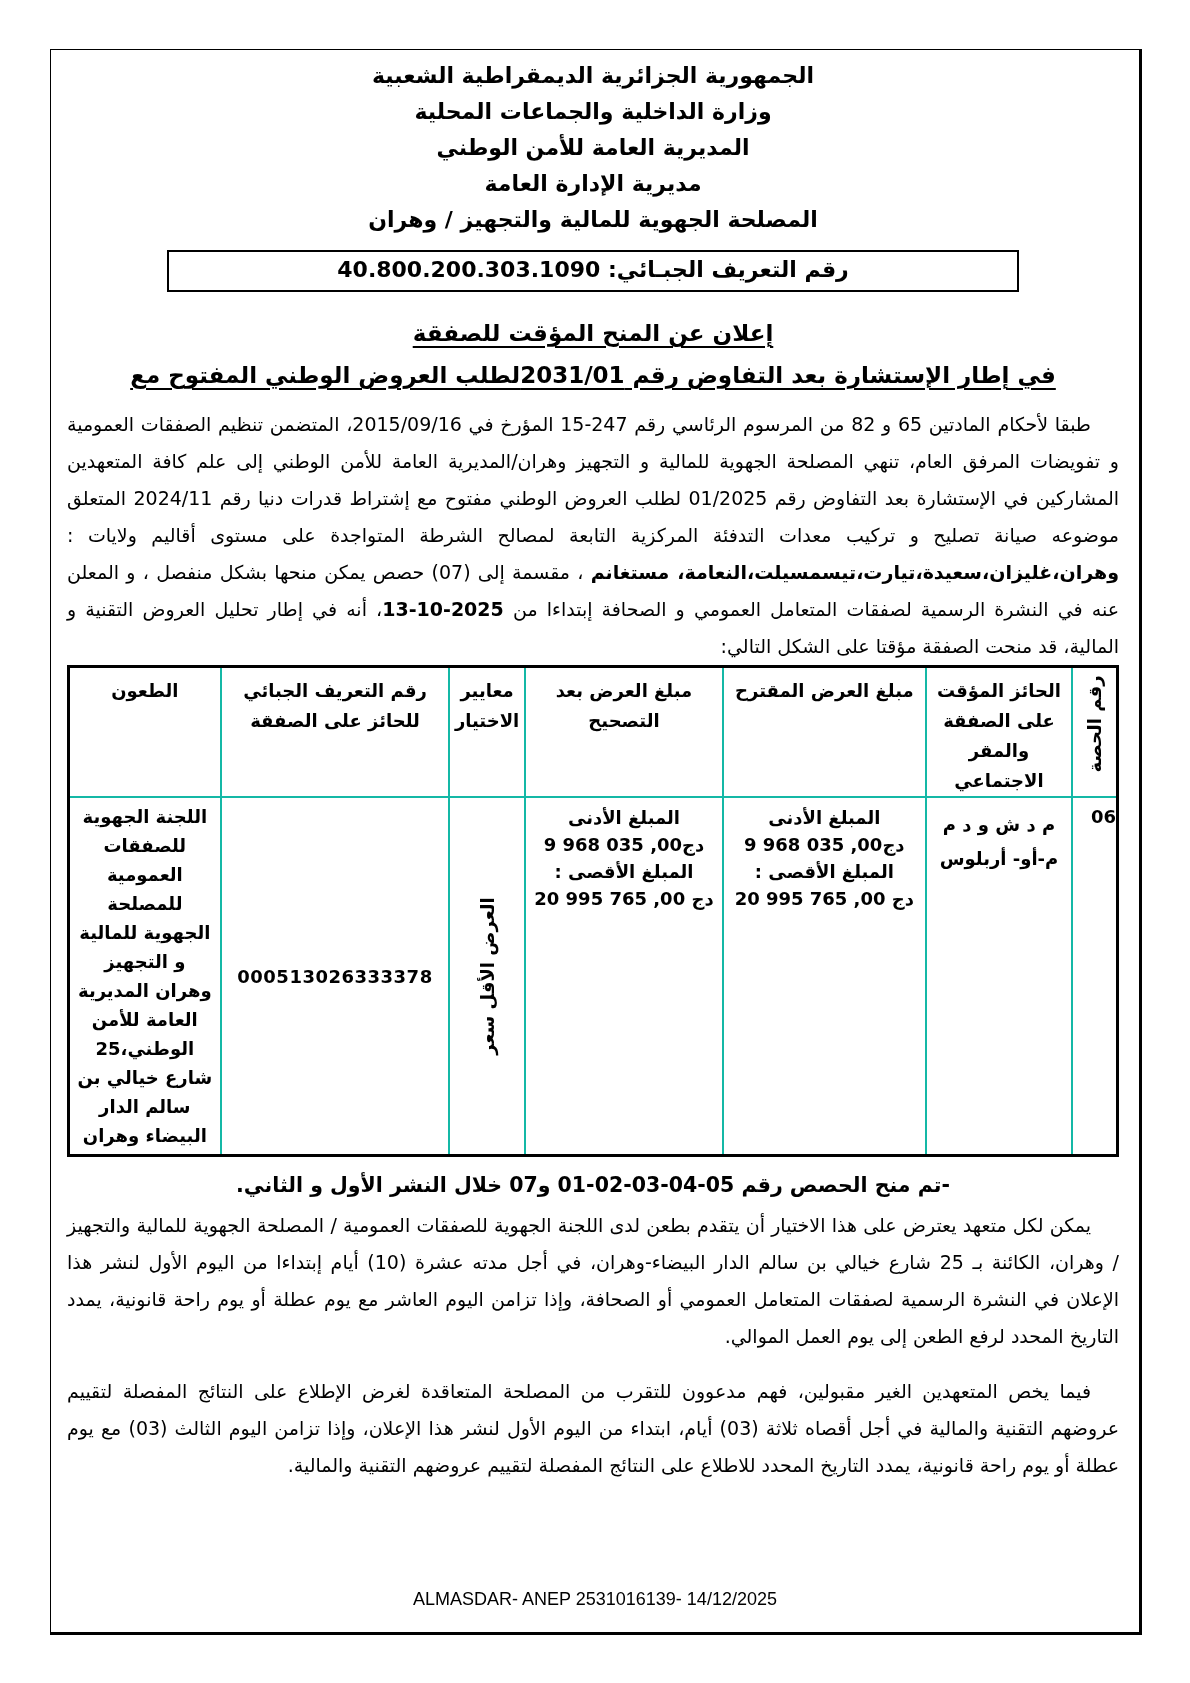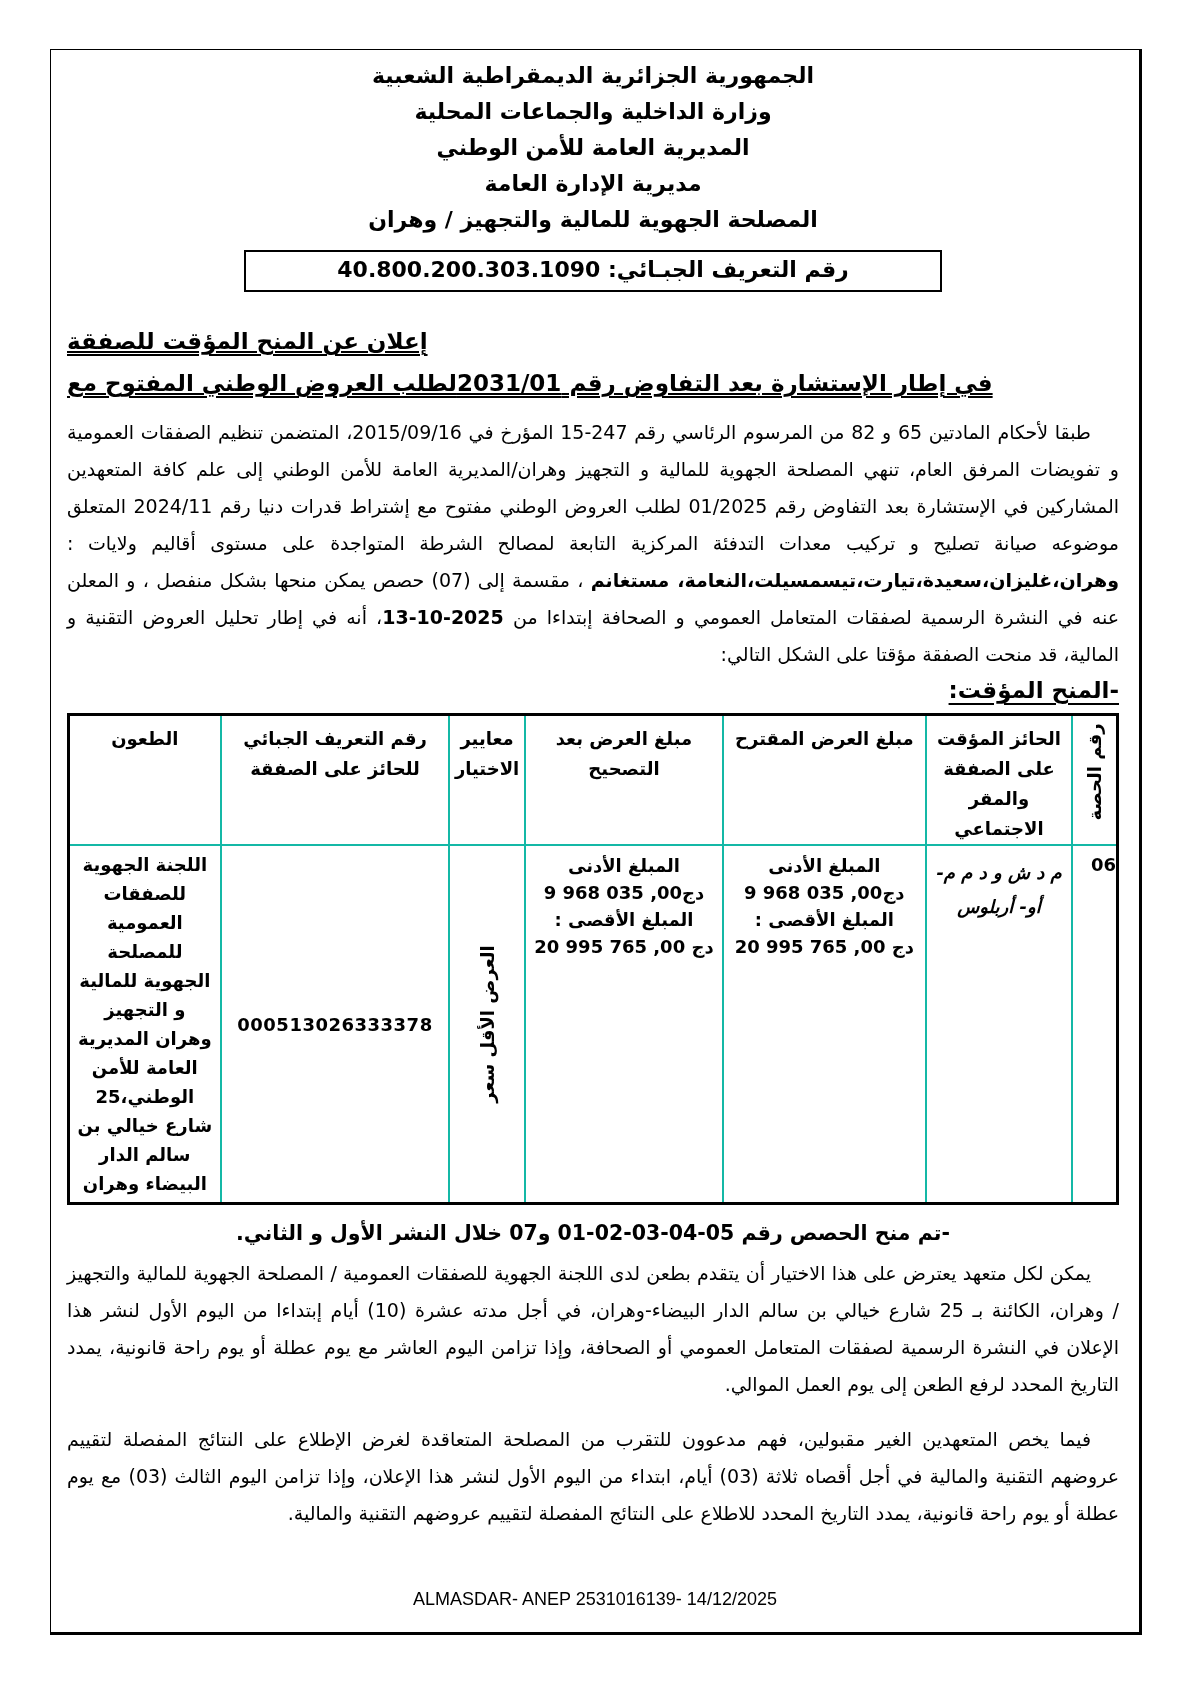--- a/index.html
+++ b/index.html
@@ -7,40 +7,40 @@
     width:1190px; height:1683px; background:#ffffff; position:relative;
     font-family:"DejaVu Sans", sans-serif; color:#000;
   }
   .frame {
     position:absolute; left:50px; top:49px; width:1092px; height:1586px;
     border:1px solid #000; border-right:3px solid #000; border-bottom:3px solid #000;
     direction:rtl; padding:8px 20px 0 16px; overflow:hidden;
   }
   .hdr { text-align:center; font-weight:bold; font-size:22px; line-height:36px; }
   .tax-box {
-    width:698px; margin:12px auto 0; border:2px solid #000;
+    width:852px; margin:12px auto 0; border:2px solid #000;
     text-align:center; font-weight:bold; font-size:22px; padding:5px 4px 8px;
   }
   .ltr-num { direction:ltr; unicode-bidi:isolate; }
-  .titles { margin-top:28px; text-align:left; font-weight:bold; font-size:23px; line-height:42px;text-decoration:underline; }
+  .titles { margin-top:20px; text-align:center; font-weight:bold; font-size:23px; line-height:42px; }
   .titles .uline { text-decoration:underline; text-decoration-thickness:2px; text-underline-offset:5px; }
   .para {
     text-align:justify; font-size:19px; line-height:37px; margin-top:10px;
   }
   .indent { text-indent:28px; }
   .award-label { font-weight:bold; font-size:23px; margin:4px 0 10px; }
   .award-label .uline { text-decoration:underline; text-decoration-thickness:2px; text-underline-offset:5px; }
   table.award { width:100%; border-collapse:collapse; table-layout:fixed; border:3px solid #000; }
   table.award th, table.award td {
     border:2px solid #14b8a6; text-align:center; font-weight:bold; overflow:hidden;
   }
   table.award thead th { height:112px; vertical-align:top; padding-top:8px; font-size:18px; line-height:30px; }
   table.award tbody td { height:228px; font-size:18px; }
   td.cell-lot { vertical-align:top; padding-top:8px; font-size:21px;padding-left:40px; }
-  td.cell-holder { vertical-align:top; padding-top:10px; font-size:19px; line-height:34px; padding-left:4px; padding-right:4px;font-style:italic; }
+  td.cell-holder { vertical-align:top; padding-top:10px; font-size:19px; line-height:34px; padding-left:4px; padding-right:4px; }
   td.cell-amount { vertical-align:top; padding-top:6px; line-height:27px; font-size:17.5px; }
   td.cell-taxid { vertical-align:middle; font-size:19px; letter-spacing:0.5px; }
   td.cell-appeals { vertical-align:middle; font-size:17.5px; line-height:29px; padding:4px 6px; }
   .vcell { position:relative; height:100%; width:100%; }
   .rot {
     position:absolute; left:50%; top:50%;
     transform:translate(-50%,-50%) rotate(-90deg);
     white-space:nowrap;
   }
   th .vcell { height:96px; }
@@ -69,23 +69,20 @@
     <span class="ltr-num">40.800.200.303.1090</span>
   </div>
 
   <div class="titles">
     <div><span class="uline">إعلان عن المنح المؤقت للصفقة</span></div>
     <div><span class="uline">في إطار  الإستشارة بعد التفاوض رقم 2031/01لطلب العروض الوطني المفتوح مع</span></div>
   </div>
 
   <p class="para indent"><span>طبقا لأحكام المادتين  65 و 82 من المرسوم الرئاسي رقم 247-15 المؤرخ في 2015/09/16، المتضمن تنظيم الصفقات العمومية و تفويضات المرفق العام، تنهي المصلحة الجهوية للمالية و التجهيز وهران/المديرية العامة للأمن الوطني إلى علم كافة المتعهدين المشاركين في الإستشارة بعد التفاوض رقم  01/2025 لطلب العروض الوطني مفتوح مع إشتراط قدرات دنيا رقم 2024/11 المتعلق موضوعه صيانة تصليح و تركيب معدات التدفئة المركزية التابعة لمصالح الشرطة المتواجدة على مستوى أقاليم ولايات : </span><span style="font-weight: 700;">وهران،غليزان،سعيدة،تيارت،تيسمسيلت،النعامة، مستغانم</span><span> ، مقسمة إلى (07) حصص يمكن منحها بشكل منفصل ، و المعلن عنه في النشرة الرسمية لصفقات المتعامل العمومي و الصحافة إبتداءا من </span><span style="font-weight: 700;">2025-10-13</span><span>، أنه في إطار تحليل العروض التقنية و المالية، قد منحت الصفقة مؤقتا على الشكل التالي:</span></p>
 
-  <div class="award-label">
-    <span class="uline">-المنح المؤقت:</span>
-  </div>
 
   <table class="award">
     <colgroup>
       <col style="width:4.3%">
         <col style="width:14%">
         <col style="width:19.3%">
       <col style="width:18.9%">
         <col style="width:7.2%">
         <col style="width:21.8%">
         <col style="width:14.5%">

